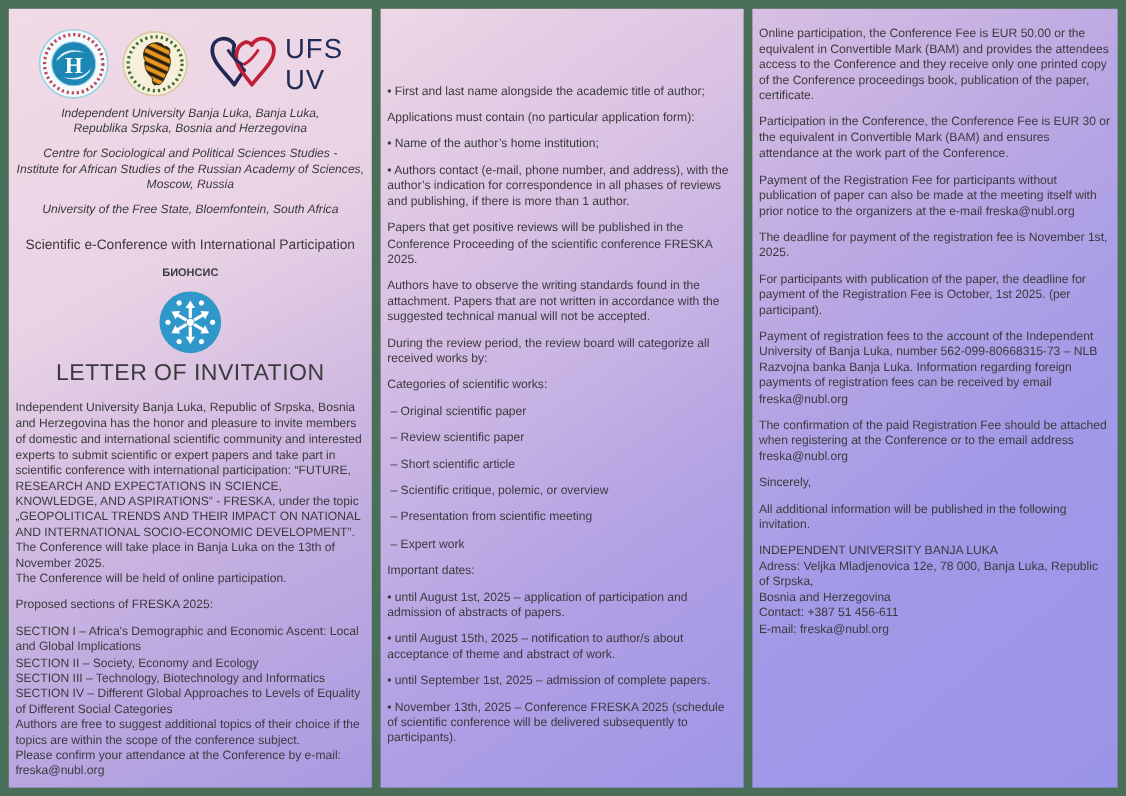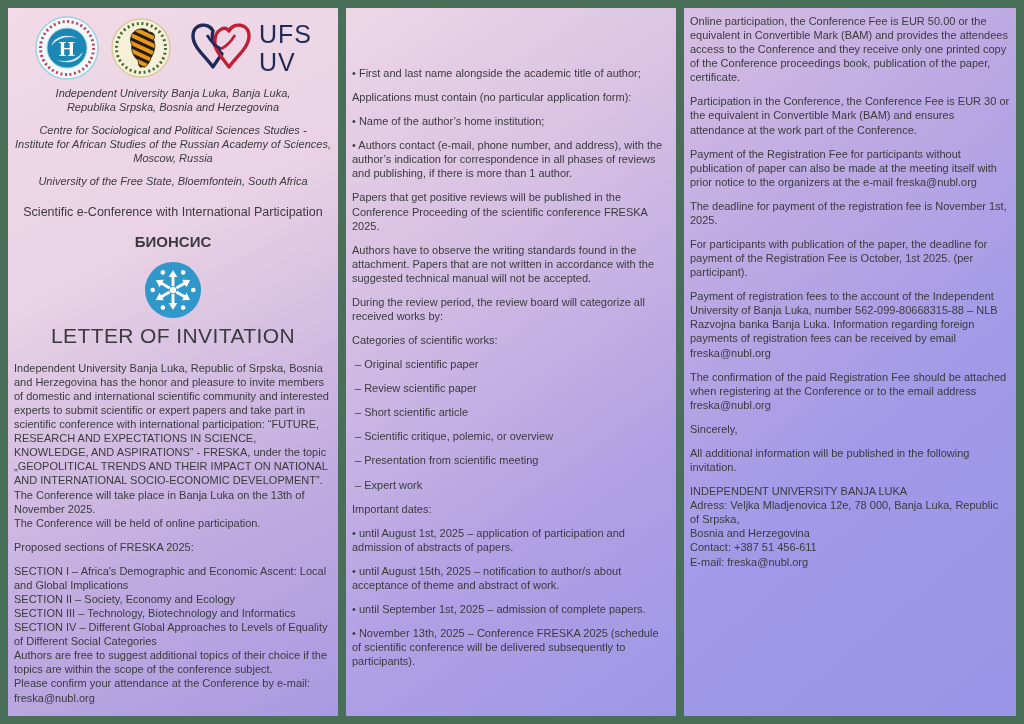--- a/index.html
+++ b/index.html
@@ -1,32 +1,32 @@
 <!DOCTYPE html>
 <html><head>
 <meta charset="utf-8">
 <style>
   html,body { margin:0; padding:0; }
   body { font-family:"Liberation Sans", sans-serif; background:#4a6f58; }
   #page { position:relative; width:1024px; height:724px; background:#4a6f58; overflow:hidden; }
 
   .panel { position:absolute; top:8px; height:708px; box-sizing:border-box;
-           padding:6px 6px; overflow:hidden; color:#3b3a3e; font-size:11px; line-height:1.28; }
+           padding:16px 6px; overflow:hidden; color:#3b3a3e; font-size:11px; line-height:1.28; }
   #panel1 { left:8px;  width:330px;
             background:linear-gradient(152deg,#f2dbe6 0%,#e9d2e4 35%,#c0abe0 72%,#a89ae2 100%); }
   #panel2 { left:346px; width:330px;
             background:linear-gradient(145deg,#eed7e5 0%,#d9c2e3 30%,#b1a0e4 70%,#9e96e7 100%); }
   #panel3 { left:684px; width:332px;
             background:linear-gradient(140deg,#d8bfe2 0%,#bca9e3 30%,#a299e7 60%,#9a94e8 100%); }
 
   .logos { display:flex; justify-content:center; align-items:center; gap:12px; margin:2px 0 6px; }
 
   .org       { text-align:center; white-space:pre-line; margin:0 0 9px;font-style:italic; }
   .conf-line { text-align:center; font-size:12.5px; margin:16px 0 12px; }
-  .acro      { text-align:center; font-weight:bold; font-size:15px; line-height:1.3; }
+  .acro      { text-align:center; font-weight:bold; font-size:10px; line-height:1.3; }
   .freska-roundel { display:block; margin:9px auto 4px; }
   .letter-title   { text-align:center; font-size:21px; letter-spacing:.4px; margin:2px 0 11px; }
 
   .blocks .block { margin:0 0 10px; white-space:pre-line; }
   .blocks .block:last-child { margin-bottom:0; }
   .block.dash { padding-left:3px; }
   #panel2 .blocks { padding-top:52px; }
 </style>
 </head>
 <body>
@@ -160,21 +160,21 @@
       </div>
   </section>
 
   <section class="panel" id="panel3">
     <div class="blocks">
         <div class="block p">Online participation, the Conference Fee is EUR 50.00 or the equivalent in Convertible Mark (BAM) and provides the attendees access to the Conference and they receive only one printed copy of the Conference proceedings book, publication of the paper, certificate.</div>
         <div class="block p">Participation in the Conference, the Conference Fee is EUR 30 or the equivalent in Convertible Mark (BAM) and ensures attendance at the work part of the Conference.</div>
         <div class="block p">Payment of the Registration Fee for participants without publication of paper can also be made at the meeting itself with prior notice to the organizers at the e-mail freska@nubl.org</div>
         <div class="block p">The deadline for payment of the registration fee is November 1st, 2025.</div>
         <div class="block p">For participants with publication of the paper, the deadline for payment of the Registration Fee is October, 1st 2025. (per participant).</div>
-        <div class="block p">Payment of registration fees to the account of the Independent University of  Banja Luka,  number 562-099-80668315-88 – NLB Razvojna banka Banja Luka. Information regarding foreign payments of registration fees can be received by email freska@nubl.org</div>
+        <div class="block p">Payment of registration fees to the account of the Independent University of  Banja Luka,  number 562-099-80668315-73 – NLB Razvojna banka Banja Luka. Information regarding foreign payments of registration fees can be received by email freska@nubl.org</div>
         <div class="block p">The confirmation of the paid Registration Fee should be attached when registering at the Conference or to the email address freska@nubl.org</div>
         <div class="block p">Sincerely,</div>
         <div class="block p">All additional information will be published in the following invitation.</div>
         <div class="block p">INDEPENDENT UNIVERSITY BANJA LUKA
 Adress: Veljka Mladjenovica 12e, 78 000, Banja Luka, Republic of Srpska,
 Bosnia and Herzegovina
 Contact: +387 51 456-611
 E-mail: freska@nubl.org</div>
       </div>
   </section>

